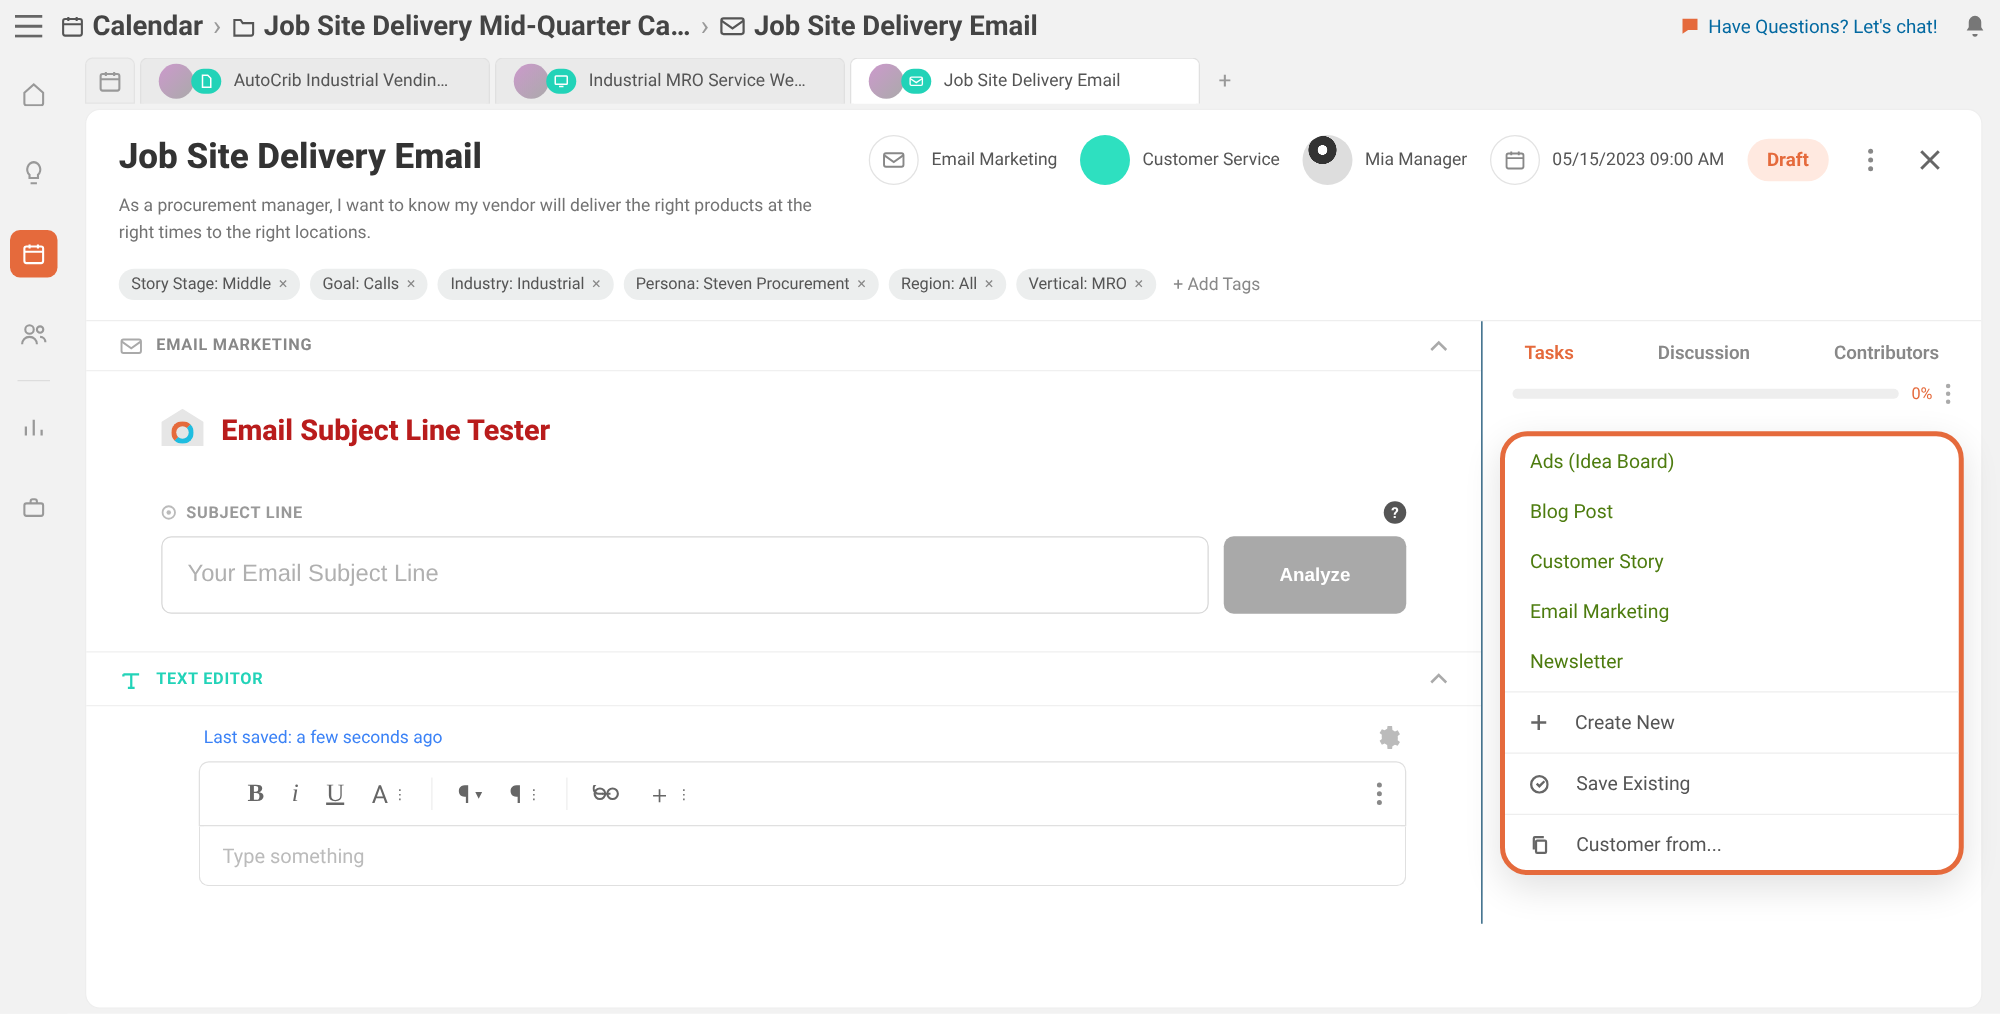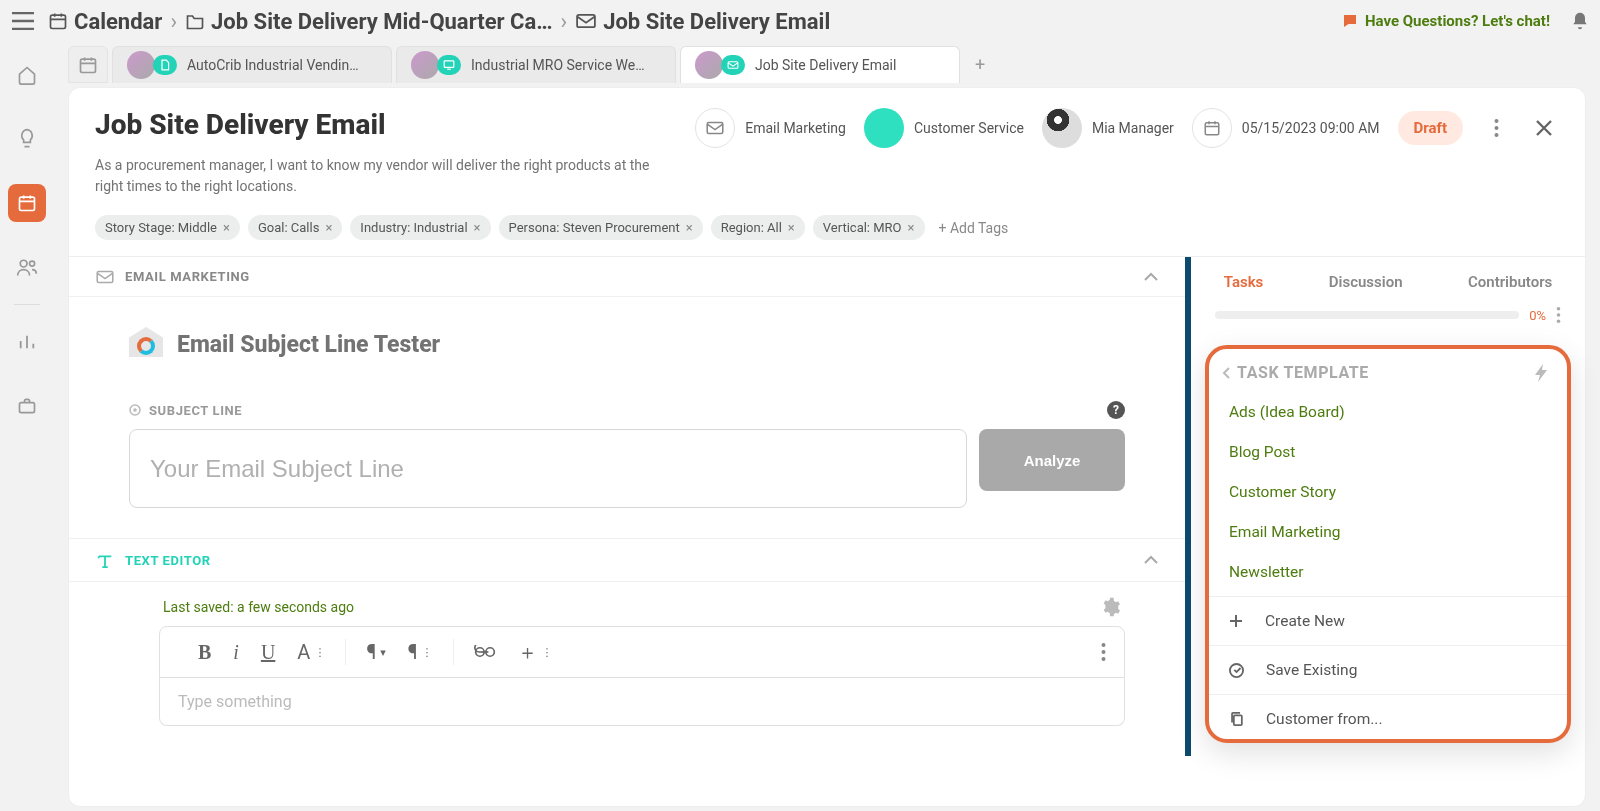--- a/index.html
+++ b/index.html
@@ -18,21 +18,21 @@
     align-items: center;
     height: 42px;
     padding: 0 10px;
     background: #f2f2f2;
   }
   .hamburger { width: 26px; height: 26px; display:flex; align-items:center; justify-content:center; cursor:pointer; margin-right:12px;}
   .breadcrumb { display:flex; align-items:center; gap:8px; font-size:22px; font-weight:700; color:#444;}
   .breadcrumb .crumb { display:flex; align-items:center; gap:6px;}
   .breadcrumb .sep { color:#999; font-weight:400;}
   .topbar-right { margin-left:auto; display:flex; align-items:center; gap:20px;}
-  .chat-link { color:#4d7c0f; font-size:15px; font-weight:700; display:flex; align-items:flex-start; gap:6px; cursor:pointer;}
+  .chat-link { color:#0369a1; font-size:15px; font-weight:400; display:flex; align-items:flex-start; gap:6px; cursor:pointer;}
   .bell { width:20px; height:20px; cursor:pointer;}
 
   
   .leftnav {
     position:absolute;
     top:42px; left:0; bottom:0;
     width:54px;
     background:#f2f2f2;
     display:flex; flex-direction:column; align-items:center;
     padding-top:14px; gap:26px;
@@ -101,21 +101,21 @@
 
   
   .tagsrow { padding:8px 26px 16px 26px; display:flex; flex-wrap:wrap; gap:8px; align-items:center;}
   .tag { background:#eceeee; color:#555; font-size:13px; padding:5px 10px; border-radius:14px; display:flex; align-items:center; gap:6px;}
   .tag .x { color:#888; cursor:pointer; font-size:13px;}
   .addtags { color:#888; font-size:14px; cursor:pointer; margin-left:6px;}
 
   
   .bodysplit { display:flex; border-top:1px solid #eee;}
   .maincol { flex:1; }
-  .rightcol { width:400px; border-left:6px solid #0c4a6e; position:relative;}
+  .rightcol { width:400px; border-left:1px solid #0c4a6e; position:relative;}
 
   
   .section-hdr {
     display:flex; align-items:center; justify-content:space-between;
     padding:12px 26px; border-bottom:1px solid #f0f0f0; cursor:pointer;
   }
   .section-hdr .lbl { display:flex; align-items:center; gap:10px; color:#888; font-size:13px; font-weight:700; letter-spacing:.6px;}
   .section-hdr .lbl.teal { color:#22d3b8;}
   .section-hdr .caret { color:#aaa;}
 
@@ -127,35 +127,35 @@
   }
   .tester-title .logo .house {
     width:34px; height:30px; background:#e6e6e6;
     clip-path: polygon(50% 0, 100% 35%, 100% 100%, 0 100%, 0 35%);
     position:absolute;
   }
   .tester-title .logo .ring {
     width:18px; height:18px; border:4px solid #e56a3c; border-right-color:#1fbde0; border-bottom-color:#1fbde0;
     border-radius:50%; position:absolute; left:8px; top:10px;
   }
-  .tester-title h2 { font-size:23px; font-weight:800; color:#737373;}
+  .tester-title h2 { font-size:23px; font-weight:800; color:#b91c1c;}
   .subjlabel-row { display:flex; align-items:center; justify-content:space-between; margin-bottom:10px;}
   .subjlabel { color:#999; font-size:13px; font-weight:700; letter-spacing:.6px; display:flex; align-items:center; gap:8px;}
   .subj-input-row { display:flex; gap:12px;}
   .subj-input {
-    flex:1; height:79px; border:1px solid #d8d8d8; border-radius:8px; padding:0 20px; font-size:24px; color:#333;
+    flex:1; height:62px; border:1px solid #d8d8d8; border-radius:8px; padding:0 20px; font-size:19px; color:#333;
   }
   .subj-input::placeholder { color:#b0b0b0;}
   .analyze-btn {
     width:146px; height:62px; background:#a9a9a9; border:none; border-radius:8px; color:#fff; font-size:15px; font-weight:600; cursor:pointer;
   }
 
   
   .texteditor-body { padding:14px 60px 30px 90px;}
-  .lastsaved-row { display:flex; justify-content:space-between; align-items:center; color:#4d7c0f; font-size:14px; margin-bottom:8px; padding:0 4px;}
+  .lastsaved-row { display:flex; justify-content:space-between; align-items:center; color:#3b82f6; font-size:14px; margin-bottom:8px; padding:0 4px;}
   .gear { color:#bbb; font-size:22px; cursor:pointer;}
   .toolbar {
     border:1px solid #e0e0e0; border-radius:8px 8px 0 0; height:52px;
     display:flex; align-items:center; padding:0 18px; gap:0;
   }
   .tb-group { display:flex; align-items:center; gap:22px; padding:0 20px;}
   .tb-sep { width:1px; height:26px; background:#eee;}
   .tb-btn { color:#666; font-size:20px; cursor:pointer; display:flex; align-items:center; gap:4px;}
   .editor-area {
     border:1px solid #e0e0e0; border-top:none; border-radius:0 0 8px 8px; min-height:40px; padding:14px 18px;
@@ -515,33 +515,20 @@
           <span class="menu">
             <svg width="5" height="18" viewBox="0 0 5 20" fill="#aaa">
                 <circle cx="2.5" cy="3" r="2"></circle>
                 <circle cx="2.5" cy="10" r="2"></circle>
                 <circle cx="2.5" cy="17" r="2"></circle>
               </svg>
           </span>
         </div>
 
         <div class="taskpanel">
-          <div class="tp-head">
-            <div class="back">
-              <svg width="10" height="14" viewBox="0 0 10 14" fill="none" stroke="#bbb" stroke-width="2">
-                  <path d="M8 2L3 7l5 5"></path>
-                </svg>
-              <span>TASK TEMPLATE</span>
-            </div>
-            <span class="bolt">
-              <svg width="14" height="18" viewBox="0 0 14 18" fill="#bbb">
-                  <path d="M8 0L0 11h5l-2 7 9-12H7z"></path>
-                </svg>
-            </span>
-          </div>
           <ul>
             <li>Ads (Idea Board)</li>
             <li>Blog Post</li>
             <li>Customer Story</li>
             <li>Email Marketing</li>
             <li>Newsletter</li>
           </ul>
           <div class="divider"></div>
           <ul>
             <li class="action">

